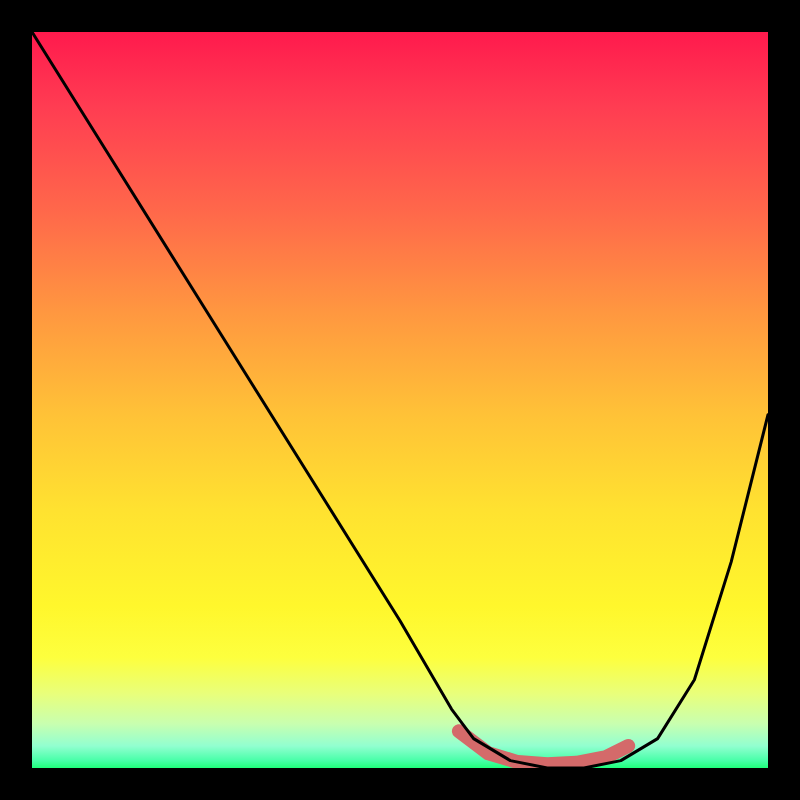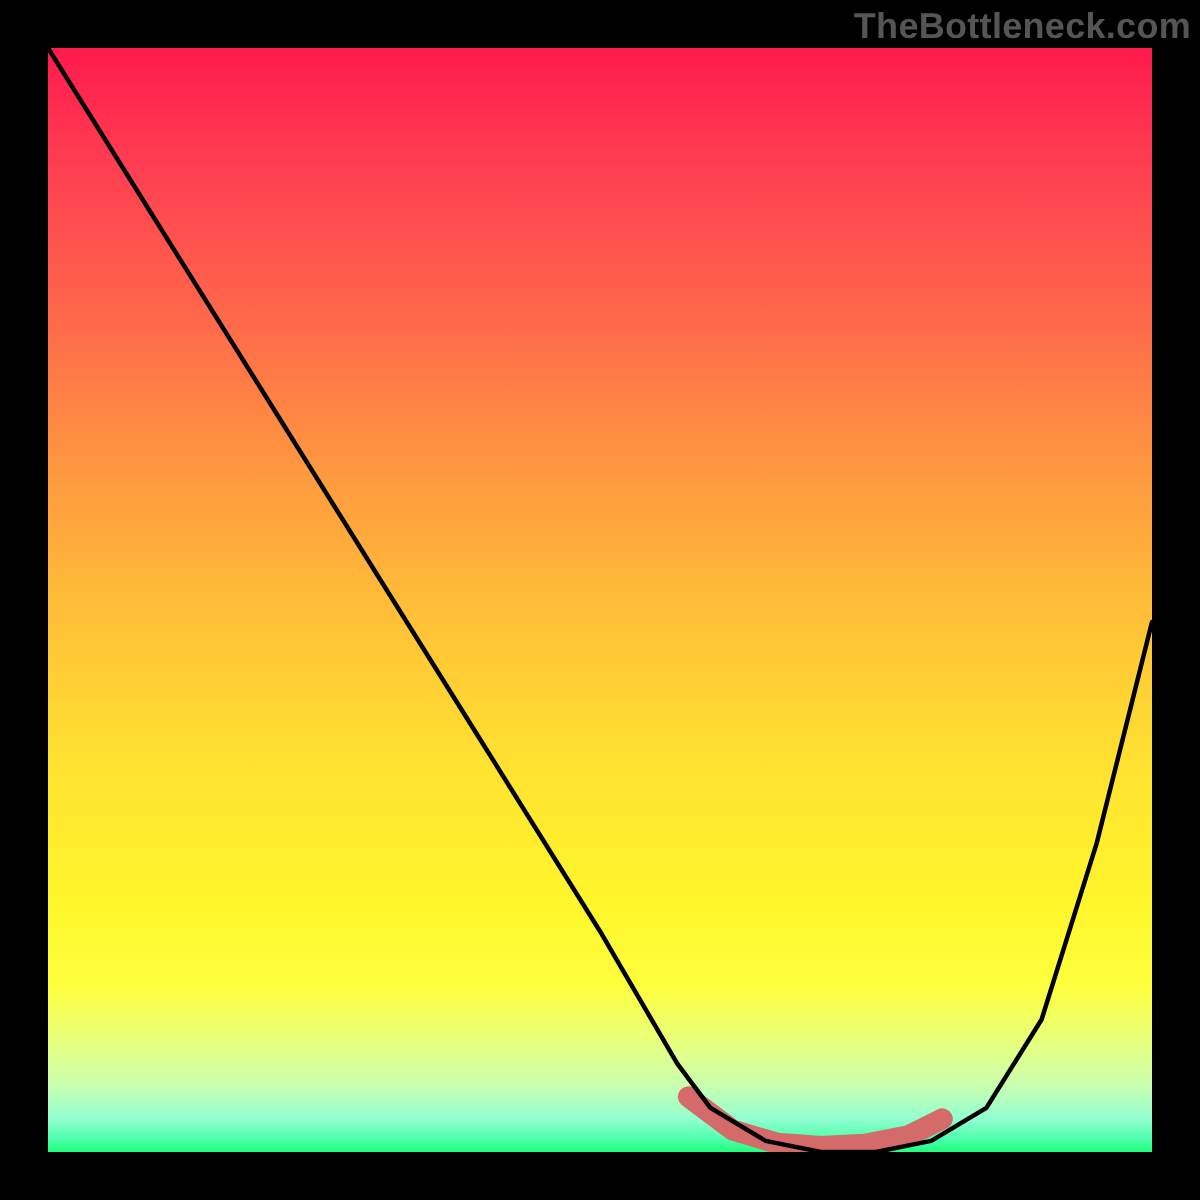--- a/index.html
+++ b/index.html
@@ -65,21 +65,20 @@
   top: 0;
   width: 736px;
   height: 736px;
 }
 </style>
 </head>
 <body>
 
 <div class="frame">
 
-  <div class="watermark">TheBottleneck.com</div>
 
   <div class="plot-area">
 
     <div class="gradient-bg"></div>
 
     <svg class="curve" viewBox="0 0 736 736" preserveAspectRatio="none">
       <path fill="none" stroke="#d46a6a" stroke-width="14" stroke-linecap="round" stroke-linejoin="round" d="M426.9 699.2 L456.3 721.3 L485.8 730.1 L515.2 732.3 L544.6 730.8 L574.1 725.0 L596.2 713.9"></path>
       <path fill="none" stroke="#000" stroke-width="3" stroke-linecap="round" stroke-linejoin="round" d="M0.0 0.0 L73.6 117.8 L147.2 235.5 L220.8 353.3 L294.4 471.0 L368.0 588.8 L419.5 677.1 L441.6 706.6 L478.4 728.6 L515.2 736.0 L552.0 736.0 L588.8 728.6 L625.6 706.6 L662.4 647.7 L699.2 529.9 L736.0 382.7"></path>
     </svg>
 

